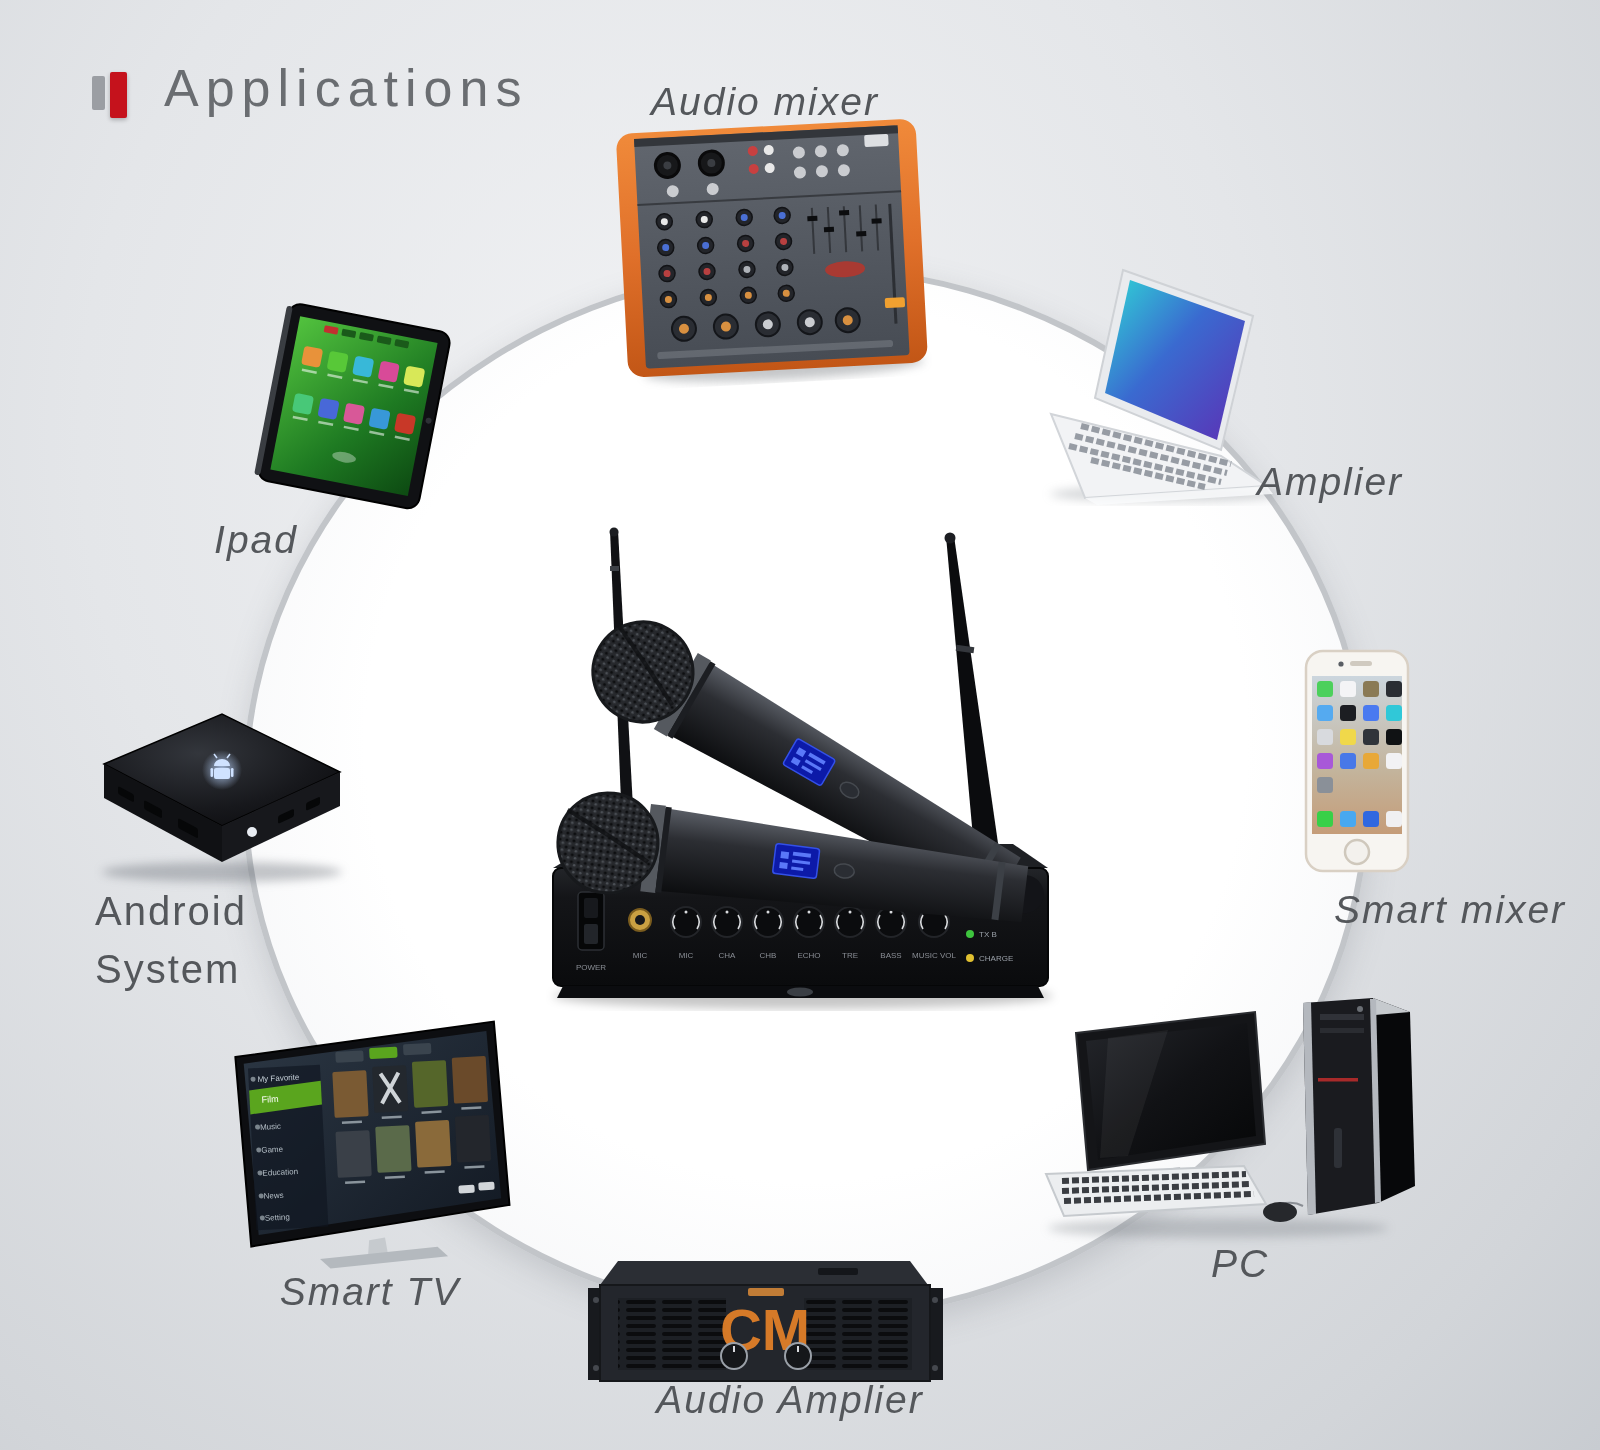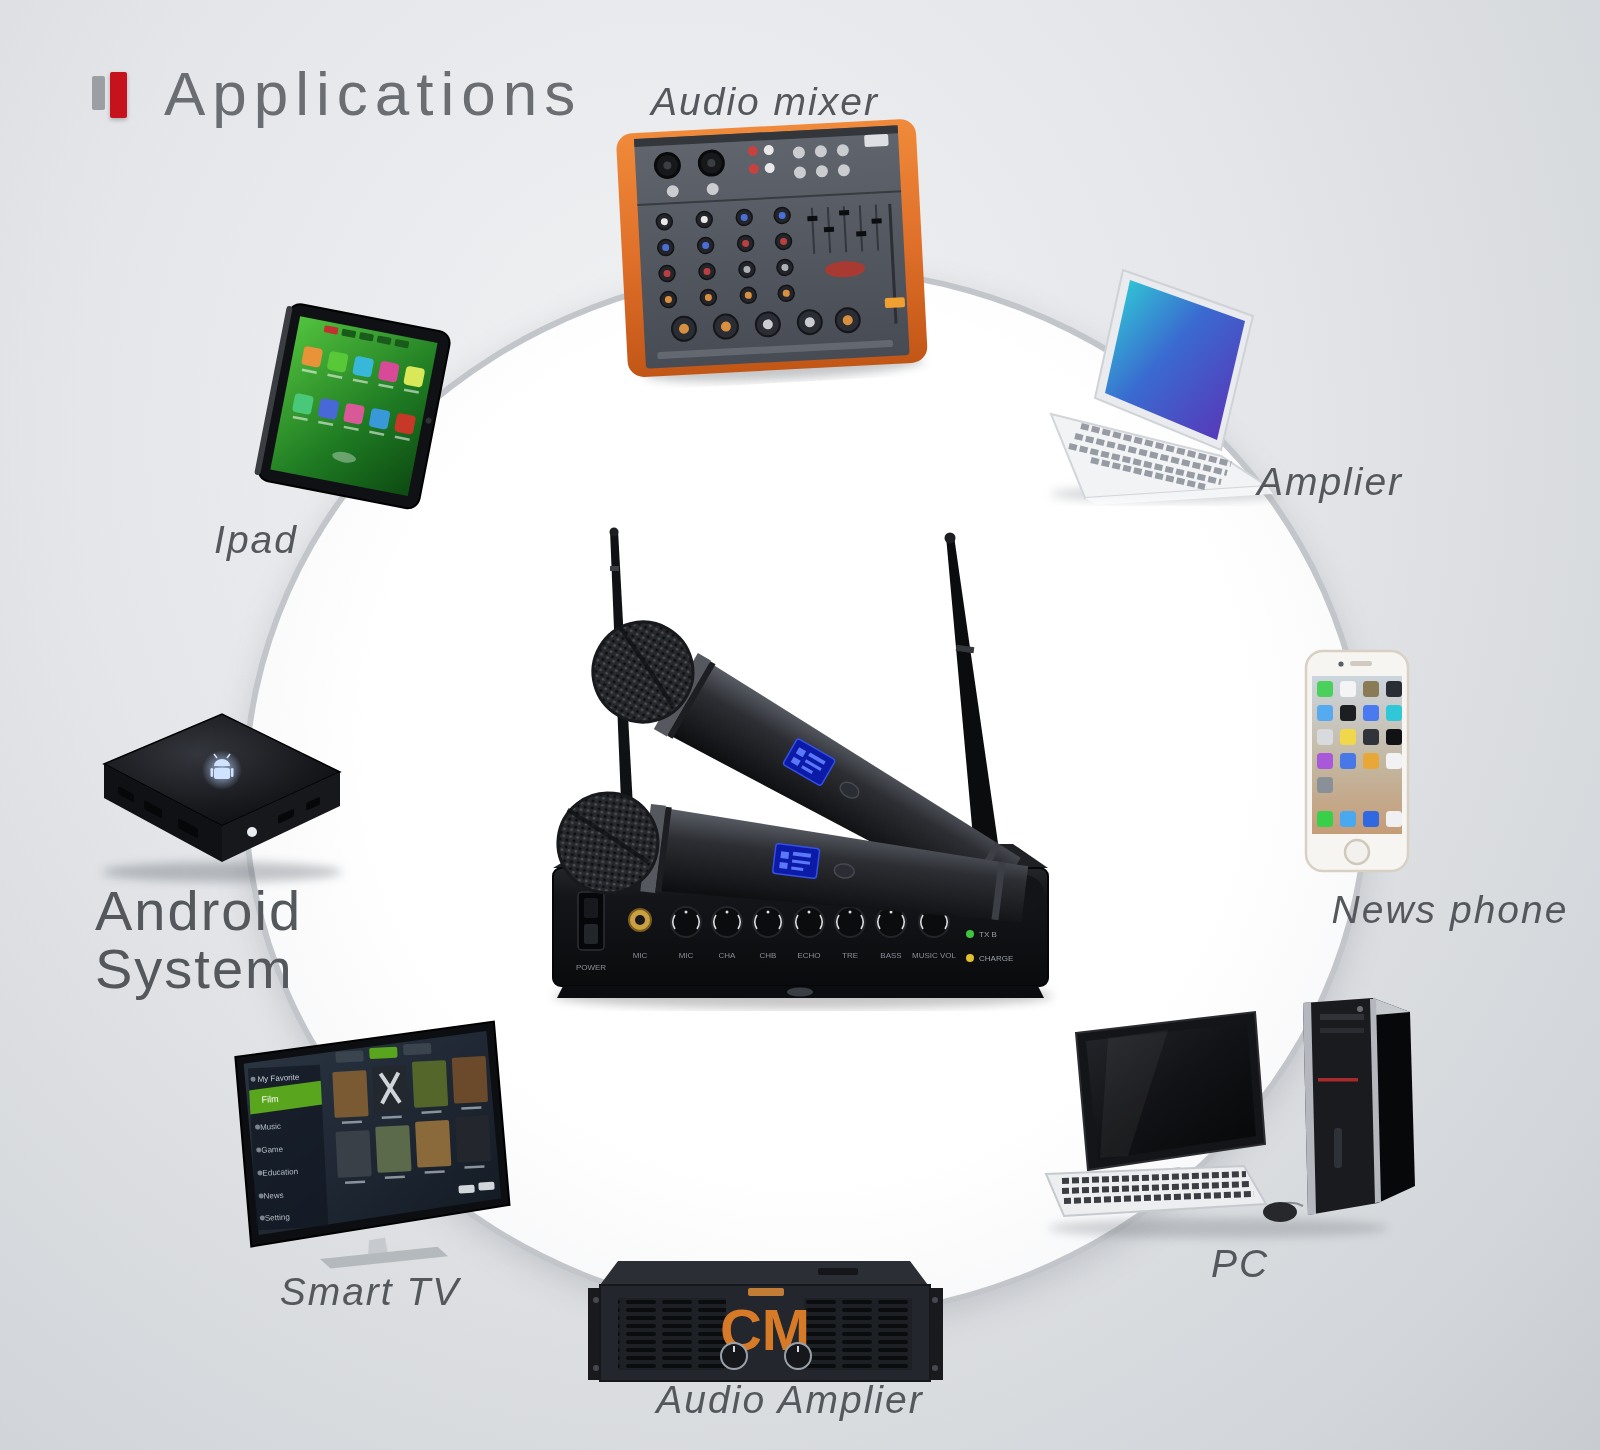--- a/index.html
+++ b/index.html
@@ -20,22 +20,22 @@
   .blur{filter:blur(5px);}
   
   .node-label{
     position:absolute;font-size:39px;color:#54575b;letter-spacing:2px;
     text-align:center;white-space:nowrap;font-style:italic;
   }
   #title-wrap{position:absolute;left:92px;top:58px;display:flex;align-items:flex-start;}
   #title-bars{position:relative;width:40px;height:60px;margin-top:14px;}
   #bar-gray{position:absolute;left:0;top:4px;width:13px;height:34px;background:#9b9ea3;border-radius:2px;}
   #bar-red{position:absolute;left:18px;top:0;width:17px;height:46px;background:#c5121c;border-radius:2px;box-shadow:0 2px 4px rgba(0,0,0,.25);}
-  #page-title{margin-left:32px;font-size:62px;color:#6a6d71;letter-spacing:7px;}
-  #android-label{position:absolute;left:95px;top:882px;font-size:56px;color:#54575b;line-height:58px;letter-spacing:2px;}
+  #page-title{margin-left:32px;font-size:52px;color:#6a6d71;letter-spacing:7px;}
+  #android-label{position:absolute;left:95px;top:882px;font-size:40px;color:#54575b;line-height:58px;letter-spacing:2px;}
   svg text{font-family:"Liberation Sans","DejaVu Sans",sans-serif;}
 </style>
 </head>
 <body>
 
 <div id="stage">
 
   <div id="big-circle"></div>
 
   <div id="title-wrap">
@@ -216,21 +216,21 @@
       </g>
       <g>
         <rect x="14" y="163" width="16" height="16" rx="3.5" fill="#38d048"></rect>
           <rect x="37" y="163" width="16" height="16" rx="3.5" fill="#48a8f0"></rect>
           <rect x="60" y="163" width="16" height="16" rx="3.5" fill="#3068e0"></rect>
           <rect x="83" y="163" width="16" height="16" rx="3.5" fill="#f0f0f2"></rect>
       </g>
     </g>
     <circle cx="54" cy="204" r="12" fill="#f3f1ed" stroke="#cfc8bc" stroke-width="2.5"></circle>
   </svg>
-  <div class="node-label" style="left:1325px;top:888px;width:250px;">News phone</div>
+  <div class="node-label" style="left:1325px;top:888px;width:250px;">Smart mixer</div>
 
   <svg class="dev" style="left:1018px;top:978px;" width="405" height="270" viewBox="0 0 405 270">
     <defs>
       <linearGradient id="pcScr" x1="0" y1="0" x2="1" y2="1">
         <stop offset="0" stop-color="#24262b"></stop>
           <stop offset=".5" stop-color="#111215"></stop>
           <stop offset="1" stop-color="#060708"></stop>
       </linearGradient>
     </defs>
     <ellipse class="blur" cx="200" cy="250" rx="170" ry="10" fill="rgba(110,115,122,.30)"></ellipse>

